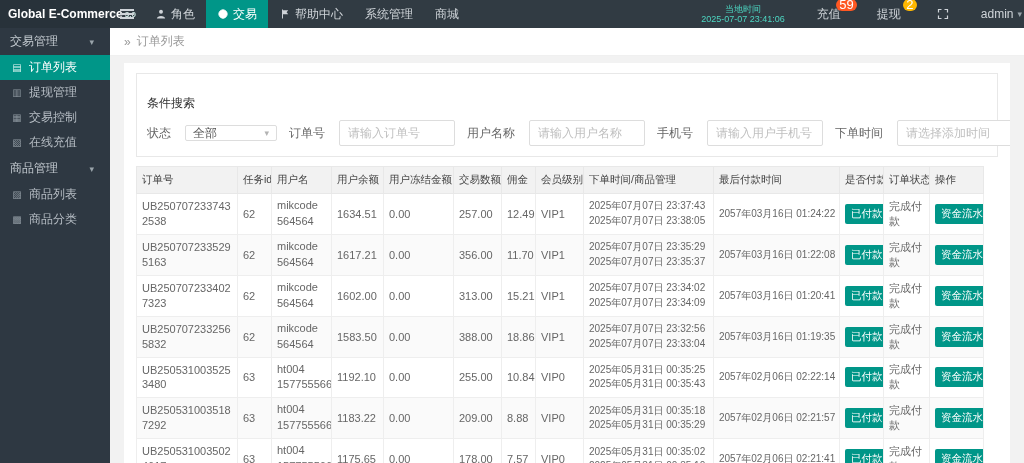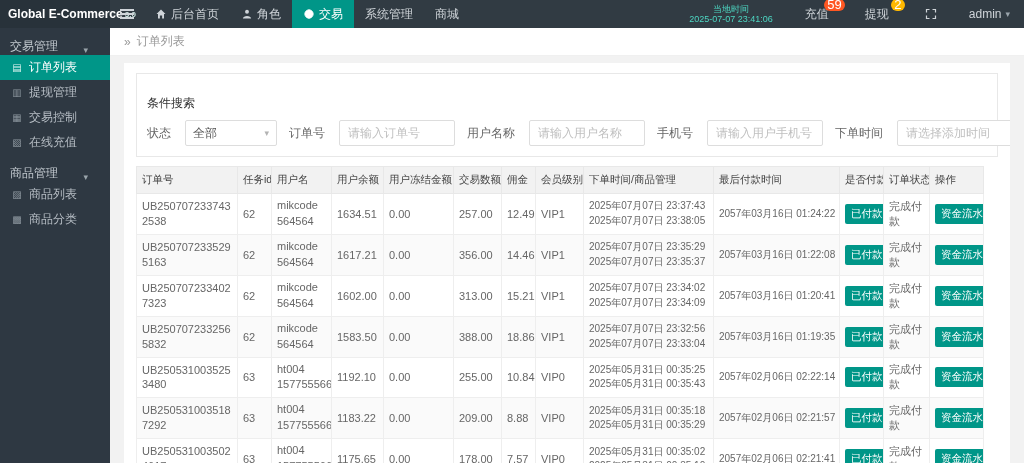--- a/index.html
+++ b/index.html
@@ -12,55 +12,55 @@
           color:#fff; font-weight:bold; font-size:12px; white-space:nowrap; flex:none; }
   .logo sup { font-size:8px; margin-left:2px; color:#cfe9e4; }
   .hamburger { width:34px; display:flex; align-items:center; justify-content:center; cursor:pointer; }
   .hamburger span { display:block; width:14px; height:10px;
       border-top:2px solid #cfd4d9; border-bottom:2px solid #cfd4d9; position:relative; }
   .hamburger span::after { content:""; position:absolute; left:0; top:2px; width:14px; height:2px; background:#cfd4d9; }
   .tnav { display:flex; align-items:stretch; }
   .tnav-item { display:flex; align-items:center; gap:4px; padding:0 11px; cursor:pointer; white-space:nowrap; }
   .tnav-item.active { background:#009688; color:#fff; }
   .tnav-item svg { width:12px; height:12px; fill:currentColor; stroke:currentColor; }
-  .top-right { margin-left:auto; display:flex; align-items:center; gap:32px; padding-right:14px; }
+  .top-right { margin-left:auto; display:flex; align-items:center; gap:32px; padding-right:2px; }
   .time-block { text-align:center; line-height:1.15; font-size:9px; color:#4dd6c2; white-space:nowrap; }
   .badge-item { position:relative; cursor:pointer; white-space:nowrap; padding-right:4px; }
   .badge { position:absolute; top:-7px; right:-12px; min-width:14px; height:12px; line-height:12px;
            border-radius:7px; font-size:13px; color:#fff; text-align:center; padding:0 3px; }
   .badge.red { background:#FF5722; }
   .badge.orange { background:#FFB800; }
   .fs-icon { width:12px; height:12px; cursor:pointer; }
   .fs-icon svg { width:12px; height:12px; stroke:#cfd4d9; fill:none; stroke-width:1.6; }
   .admin { display:flex; align-items:center; gap:4px; cursor:pointer; }
   .caret { font-size:9px; color:#9aa4ab; }
 
   
   .layout { display:flex; height:435px; }
   .sidebar { width:110px; flex:none; background:#2e3842; color:#c2c9cf; overflow:hidden; }
-  .side-group-title { height:27px; display:flex; align-items:flex-end; justify-content:space-between;
-                      padding:0 22px 0 10px; cursor:pointer; font-size:12px; }
+  .side-group-title { height:27px; display:flex; align-items:center; justify-content:space-between;
+                      padding:0 16px 0 10px; cursor:pointer; font-size:12px; }
   .side-item { height:25px; display:flex; align-items:center; gap:6px; padding-left:11px;
                cursor:pointer; font-size:12px; color:#b7bec5; }
   .side-item .s-icon { font-size:10px; width:12px; text-align:center; color:#8d979f; }
   .side-item.active { background:#009688; color:#fff; }
   .side-item.active .s-icon { color:#dff5f1; }
 
   .main { flex:1; min-width:0; display:flex; flex-direction:column; background:#f2f2f2; }
   .breadcrumb-bar { height:28px; background:#fff; display:flex; align-items:center; gap:6px;
                     padding:0 14px; color:#999; border-bottom:1px solid #f0f0f0; flex:none; font-size:12px; }
   .content { flex:1; padding:7px 14px 0; overflow:hidden; }
   .card { background:#fff; height:100%; padding:10px 12px; overflow:hidden; }
 
   
   .search-box { border:1px solid #e8e8e8; padding:21px 10px 9px; margin-bottom:9px; }
   .search-title { font-size:12px; color:#333; margin-bottom:7px; }
   .form-row { display:flex; align-items:center; }
   .form-item { display:flex; align-items:center; gap:14px; margin-right:12px; color:#666; white-space:nowrap; }
-  .sel { width:92px; height:26px; border:1px solid #ddd; border-radius:2px; display:flex;
+  .sel { width:92px; height:16px; border:1px solid #ddd; border-radius:2px; display:flex;
          align-items:center; justify-content:space-between; padding:0 7px; color:#555; cursor:pointer; background:#fff; }
   .sel .caret { color:#b3b3b3; }
   .inp { width:116px; height:26px; border:1px solid #ddd; border-radius:2px; padding:0 8px;
          font-size:12px; color:#333; font-family:inherit; background:#fff; }
   .inp::placeholder { color:#bfbfbf; }
   .search-btn { display:flex; align-items:center; gap:5px; height:28px; padding:0 11px;
                 border:1px solid #ccc; background:#fff; border-radius:2px; font-size:12px;
                 color:#555; cursor:pointer; font-family:inherit; white-space:nowrap; }
   .search-btn svg { width:12px; height:12px; stroke:#555; fill:none; stroke-width:1.6; }
 
@@ -83,38 +83,39 @@
   <div class="logo">
     <span>Global E-Commerce</span>
       <sup>3.0</sup>
   </div>
   <div class="hamburger">
       <span></span>
     </div>
   <div class="tnav">
     <div class="tnav-item">
       <svg viewBox="0 0 16 16">
-          <path d="M8 2 L14 8 H12 V14 H9.5 V10 H6.5 V14 H4 V8 H2 Z" stroke="none"></path>
-        </svg>
-      <span>后台首页</span>
-    </div>
-    <div class="tnav-item">
-      <svg viewBox="0 0 16 16">
           <circle cx="8" cy="5" r="2.6" stroke="none"></circle>
           <path d="M2.5 14 c0-4.5 11-4.5 11 0 z" stroke="none"></path>
         </svg>
       <span>角色</span>
     </div>
     <div class="tnav-item active">
       <svg viewBox="0 0 16 16" fill="none" stroke-width="1.3">
           <circle cx="8" cy="8" r="5.5"></circle>
           <ellipse cx="8" cy="8" rx="2.5" ry="5.5"></ellipse>
           <line x1="2.5" y1="8" x2="13.5" y2="8"></line>
         </svg>
       <span>交易</span>
+    </div>
+    <div class="tnav-item">
+      <svg viewBox="0 0 16 16">
+          <path d="M4 2 h1.3 v12 H4 z" stroke="none"></path>
+          <path d="M5.3 3 h7 l-2.2 2.6 2.2 2.6 h-7 z" stroke="none"></path>
+        </svg>
+      <span>帮助中心</span>
     </div>
     <div class="tnav-item">
       <span>系统管理</span>
     </div>
     <div class="tnav-item">
       <span>商城</span>
     </div>
   </div>
   <div class="top-right">
     <div class="time-block">
@@ -289,21 +290,21 @@
     <td>62</td>
     <td>
       <div class="two-line">
         <div>mikcode</div>
         <div>564564</div>
       </div>
     </td>
     <td>1617.21</td>
     <td>0.00</td>
     <td>356.00</td>
-    <td>14.46</td>
+    <td>11.70</td>
     <td>VIP1</td>
     <td class="time-cell">
       <div>2025年07月07日 23:35:29</div>
       <div>2025年07月07日 23:35:37</div>
     </td>
     <td class="time-cell">2057年03月16日 01:22:08</td>
     <td><button class="btn-teal">已付款</button></td>
     <td>完成付款</td>
     <td><button class="btn-teal">资金流水</button></td>
   </tr>

